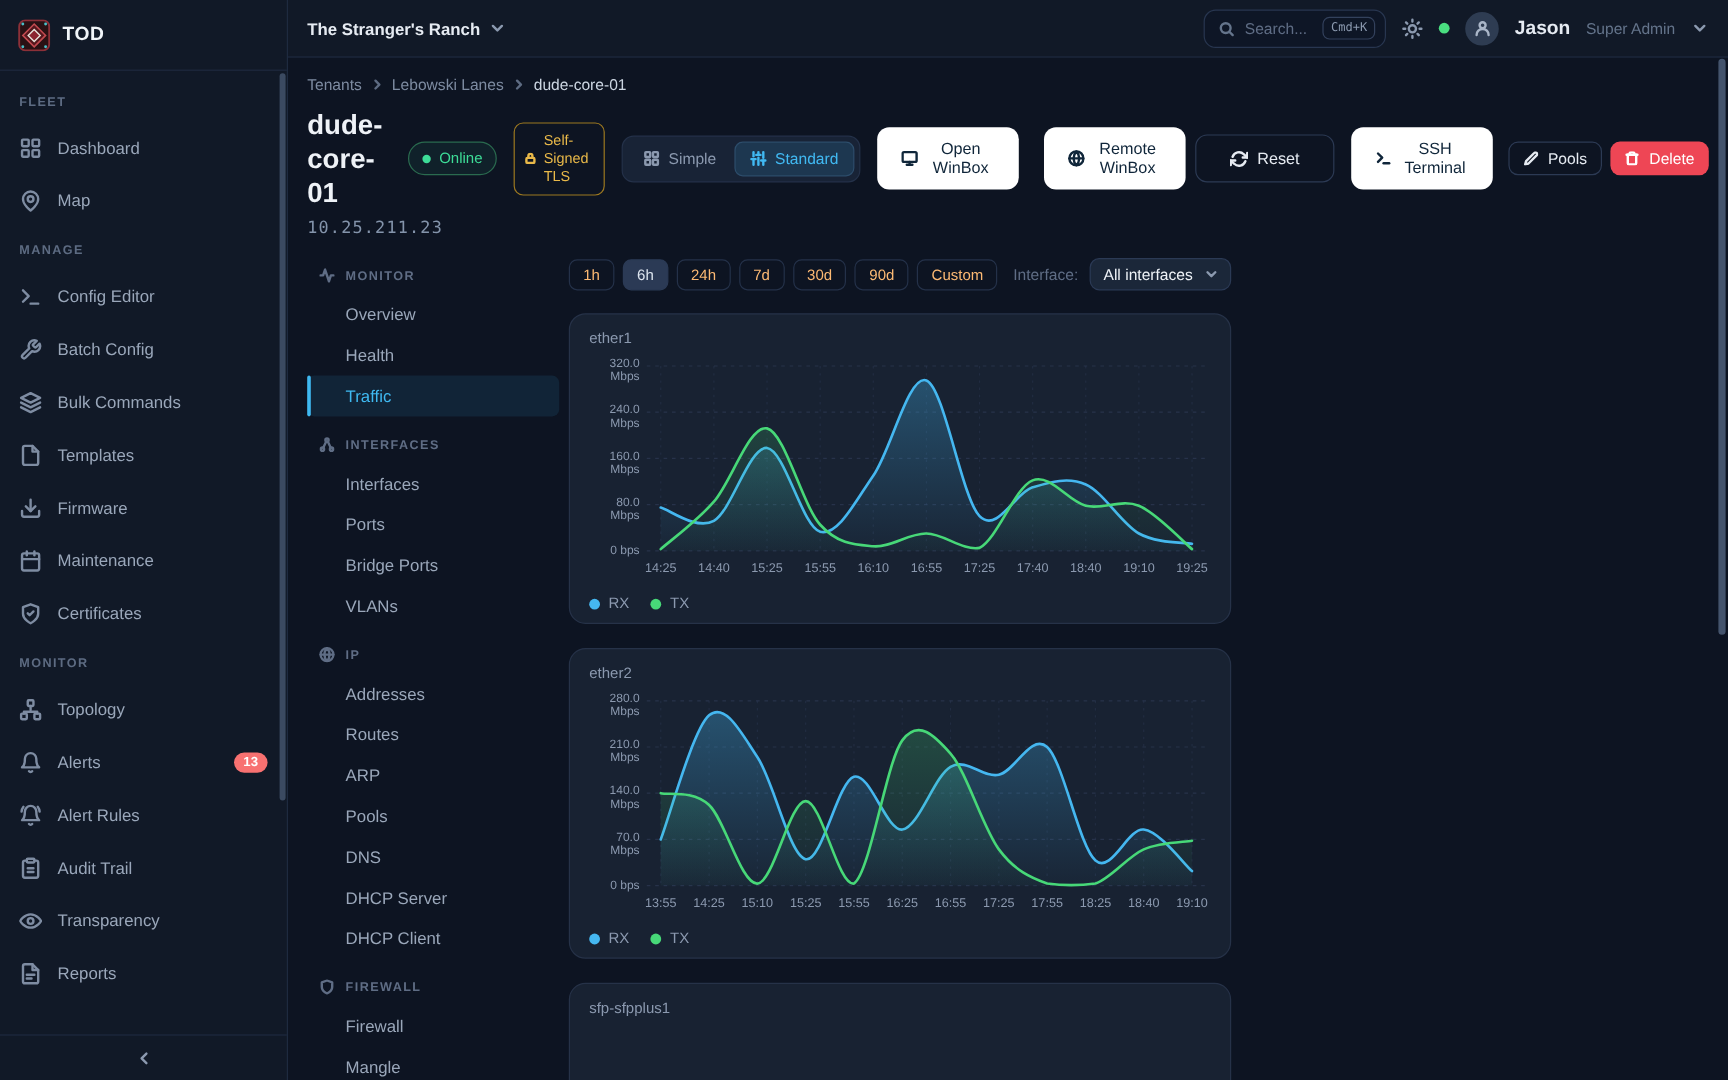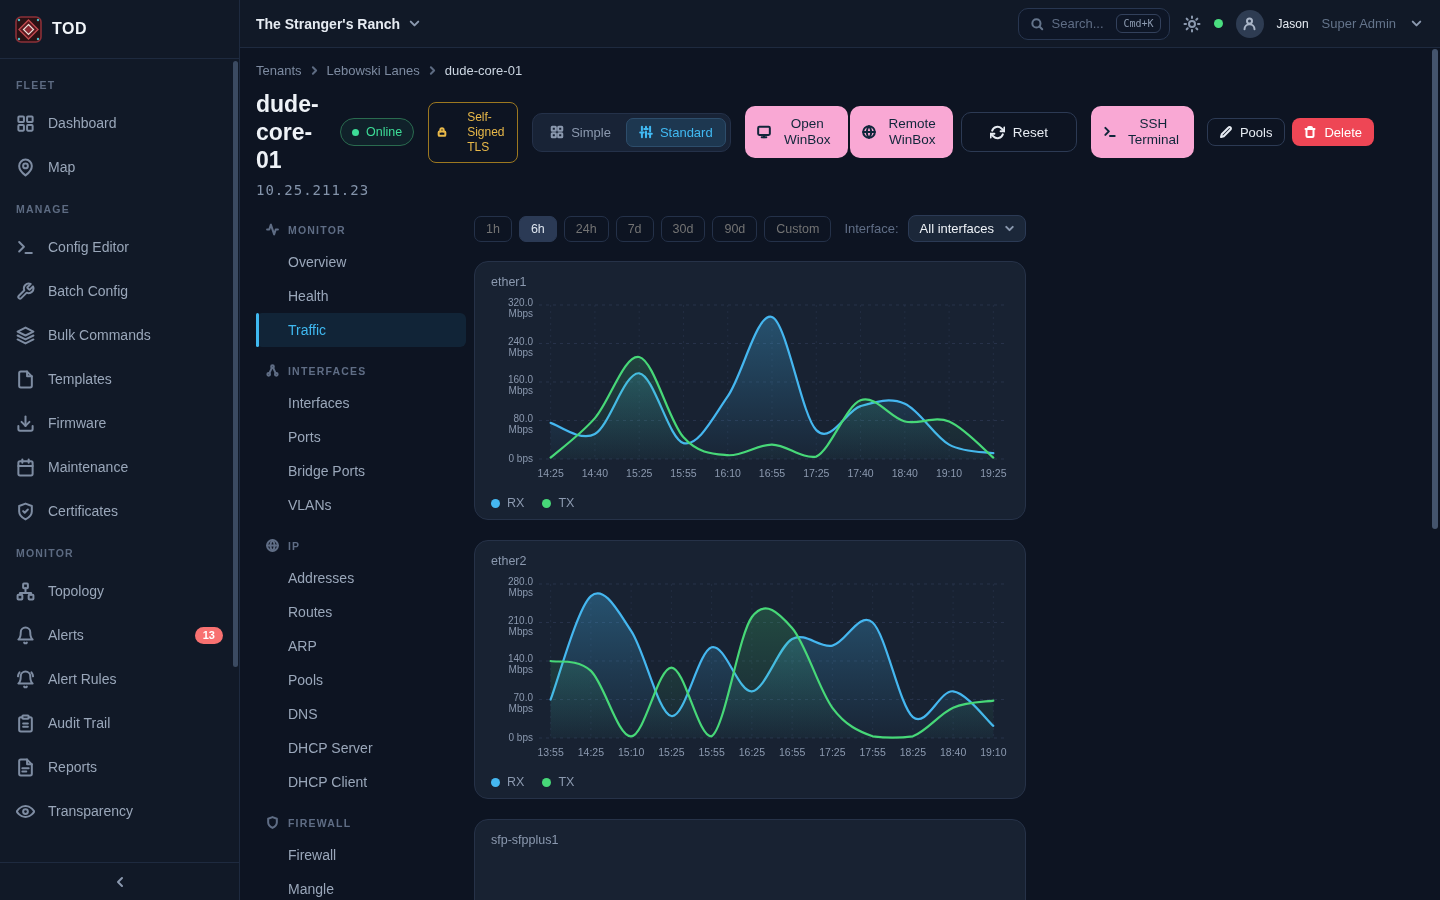--- a/index.html
+++ b/index.html
@@ -35,55 +35,55 @@
   .search-pill { width:152px; height:32px; border:1px solid #283650; background:#0e1626; border-radius:10px;
     display:flex; align-items:center; gap:8px; padding:0 8px 0 11px; cursor:text; }
   .search-pill .icn { width:14px; height:14px; color:#64748b; flex:none; }
   .search-text { color:#5f6d85; font-size:13px; flex:1; }
   .kbd { border:1px solid #33415c; border-radius:6px; font-family:"DejaVu Sans Mono", monospace;
     font-size:10px; padding:3px 6px; color:#8b99af; }
   .theme-btn { width:18px; height:18px; color:#8b99af; cursor:pointer; }
   .status-dot { width:9px; height:9px; border-radius:50%; background:#4ade80; }
   .avatar { width:28px; height:28px; border-radius:50%; background:#2e3c52; display:flex; align-items:center; justify-content:center; color:#aab6c8; cursor:pointer; }
   .avatar .icn { width:15px; height:15px; }
-  .user-name { font-size:12px; font-weight:400; color:#e6ebf2; }
+  .user-name { font-size:16px; font-weight:700; color:#e6ebf2; }
   .user-role { font-size:13px; color:#64748b; }
   .caret { width:15px; height:15px; color:#8b99af; cursor:pointer; }
 
   
   .main { position:absolute; left:240px; top:49px; right:0; bottom:0; }
   .main-scrollbar { position:absolute; right:2px; top:0; width:6px; height:480px; background:#44546d; border-radius:3px; z-index:9; }
   .content { padding:14px 0 0 16px; }
 
   .breadcrumb { display:flex; align-items:center; gap:6px; font-size:13px; color:#7d8ba1; margin-bottom:12px; }
   .breadcrumb .icn { width:13px; height:13px; color:#5d6b82; }
   .crumb-last { color:#cbd5e1; }
 
   .device-header { display:flex; align-items:center; }
   .device-title { width:72px; font-size:23px; line-height:28px; font-weight:700; color:#eef2f7; }
   .online-badge { margin-left:12px; flex:none; display:flex; align-items:center; gap:7px;
     border:1px solid #2a6b4f; background:rgba(52,211,153,.07); color:#3ddc97;
     font-size:12.5px; border-radius:14px; padding:6px 11px; }
   .online-dot { width:7px; height:7px; border-radius:50%; background:#3ddc97; }
-  .tls-badge { margin-left:14px; flex:none; display:flex; align-items:center; gap:20px;
+  .tls-badge { margin-left:14px; flex:none; display:flex; align-items:center; gap:6px;
     border:1px solid #9c7820; border-radius:8px; padding:7px 8px; color:#e9b949; font-size:12px; line-height:15px; }
   .tls-badge .icn { width:10px; height:10px; flex:none; }
   .tls-text { width:42px; text-align:left; }
 
   .seg-wrap { margin-left:14px; flex:none; background:#182336; border:1px solid #243149; border-radius:10px; padding:4px; display:flex; gap:2px; }
   .seg { display:flex; align-items:center; gap:7px; padding:6px 12px; border:1px solid transparent;
     border-radius:7px; font-size:13px; color:#8b99af; cursor:pointer; }
   .seg .icn { width:14px; height:14px; }
   .seg.active { background:#1d3750; border-color:#2d4d6b; color:#41b9f2; }
 
   .btn { display:flex; align-items:center; justify-content:center; gap:8px; cursor:pointer; flex:none; font-size:13.5px; }
   .btn .icn { flex:none; }
-  .btn-filled { margin-left:14px; width:103px; height:52px; background:#f9a8d4; color:#10263a;
+  .btn-filled { margin-left:14px; width:118px; height:52px; background:#ffffff; color:#10263a;
     border-radius:10px; font-weight:500; }
-  .btn-filled + .btn-filled { margin-left:2px; }
+  .btn-filled + .btn-filled { margin-left:21px; }
   .btn-filled .icn { width:14px; height:14px; }
   .btn-filled .lbl2 { width:56px; text-align:center; line-height:16px; }
   .btn-ghost { margin-left:8px; height:40px; padding:0 28px; border:1px solid #2c3a54; border-radius:10px; color:#e6ebf2; }
   .btn-ghost .icn { width:15px; height:15px; }
   .btn-ghost-sm { margin-left:13px; height:28px; padding:0 12px; border:1px solid #2c3a54; border-radius:8px; color:#e6ebf2; font-size:13px; }
   .btn-ghost-sm .icn { width:12px; height:12px; }
   .btn-danger-sm { margin-left:7px; height:28px; padding:0 12px; background:#ee4655; border-radius:8px; color:#fff; font-size:13px; }
   .btn-danger-sm .icn { width:12px; height:12px; }
 
   .ip-line { margin-top:8px; font-family:"DejaVu Sans Mono", monospace; font-size:14px; letter-spacing:1px; color:#8494ab; }
@@ -99,21 +99,21 @@
   .subnav-item { position:relative; height:34px; display:flex; align-items:center; padding:0 10px 0 32px;
     font-size:14px; color:#9aa7ba; border-radius:6px; cursor:pointer; }
   .subnav-item.active { color:#3fb9f1; background:rgba(56,189,248,.1); }
   .subnav-item.active::before { content:""; position:absolute; left:0; top:0; bottom:0; width:3px;
     background:#3fb9f1; border-radius:2px; }
 
   
   .charts-col { width:552px; margin-left:8px; flex:none; }
   .time-row { display:flex; align-items:center; margin:1px 0 19px; }
   .time-btn { height:26px; padding:0 11px; margin-right:7px; display:flex; align-items:center;
-    border:1px solid #243149; border-radius:7px; background:transparent; color:#737373; font-size:12.5px; cursor:pointer; }
+    border:1px solid #243149; border-radius:7px; background:transparent; color:#fdba74; font-size:12.5px; cursor:pointer; }
   .time-btn.active { background:#2b3a55; border-color:#2b3a55; color:#dde5ef; }
   .iface-wrap { margin-left:auto; display:flex; align-items:center; gap:9px; }
   .iface-label { font-size:13px; color:#5f6d85; }
   .iface-select { display:flex; align-items:center; gap:9px; height:27px; padding:0 9px 0 11px;
     background:#1b2739; border:1px solid #2b3a55; border-radius:8px; color:#eef2f7; font-size:13px; cursor:pointer; }
   .iface-select .icn { width:13px; height:13px; color:#8b99af; }
 
   .card { width:552px; background:#182232; border:1px solid #263248; border-radius:14px;
     padding:13px 16px 9px; margin-bottom:20px; }
   .card-title { font-size:12.5px; color:#8b99af; }
@@ -267,35 +267,35 @@
             <rect x="8" y="2" width="8" height="4" rx="1"></rect>
             <path d="M16 4h2a2 2 0 0 1 2 2v14a2 2 0 0 1-2 2H6a2 2 0 0 1-2-2V6a2 2 0 0 1 2-2h2"></path>
             <path d="M9 12h6M9 16h6"></path>
           </svg>
         </span>
         <span>Audit Trail</span>
       </div>
       <div class="side-item">
         <span class="icn">
           <svg class="ic" width="100%" height="100%" viewBox="0 0 24 24" fill="none" stroke="currentColor" stroke-width="2" stroke-linecap="round" stroke-linejoin="round">
+            <path d="M1 12s4-7 11-7 11 7 11 7-4 7-11 7-11-7-11-7z"></path>
+            <circle cx="12" cy="12" r="3"></circle>
+          </svg>
+        </span>
+        <span>Transparency</span>
+      </div>
+      <div class="side-item">
+        <span class="icn">
+          <svg class="ic" width="100%" height="100%" viewBox="0 0 24 24" fill="none" stroke="currentColor" stroke-width="2" stroke-linecap="round" stroke-linejoin="round">
             <path d="M14 2H6a2 2 0 0 0-2 2v16a2 2 0 0 0 2 2h12a2 2 0 0 0 2-2V8z"></path>
             <polyline points="14 2 14 8 20 8"></polyline>
             <path d="M8 13h8M8 17h5"></path>
           </svg>
         </span>
         <span>Reports</span>
-      </div>
-      <div class="side-item">
-        <span class="icn">
-          <svg class="ic" width="100%" height="100%" viewBox="0 0 24 24" fill="none" stroke="currentColor" stroke-width="2" stroke-linecap="round" stroke-linejoin="round">
-            <path d="M1 12s4-7 11-7 11 7 11 7-4 7-11 7-11-7-11-7z"></path>
-            <circle cx="12" cy="12" r="3"></circle>
-          </svg>
-        </span>
-        <span>Transparency</span>
       </div>
     </div>
   <div class="collapse-bar">
     <span class="icn" style="width:16px;height:16px;display:block">
         <svg class="ic" width="100%" height="100%" viewBox="0 0 24 24" fill="none" stroke="currentColor" stroke-width="2" stroke-linecap="round" stroke-linejoin="round">
           <polyline points="15 18 9 12 15 6"></polyline>
         </svg>
       </span>
   </div>
 </div>

